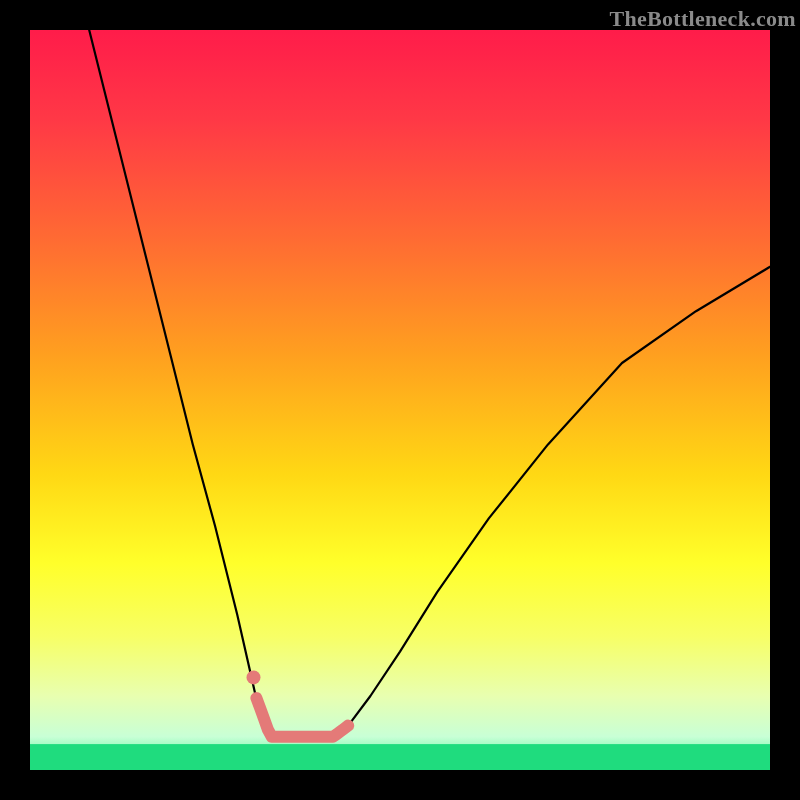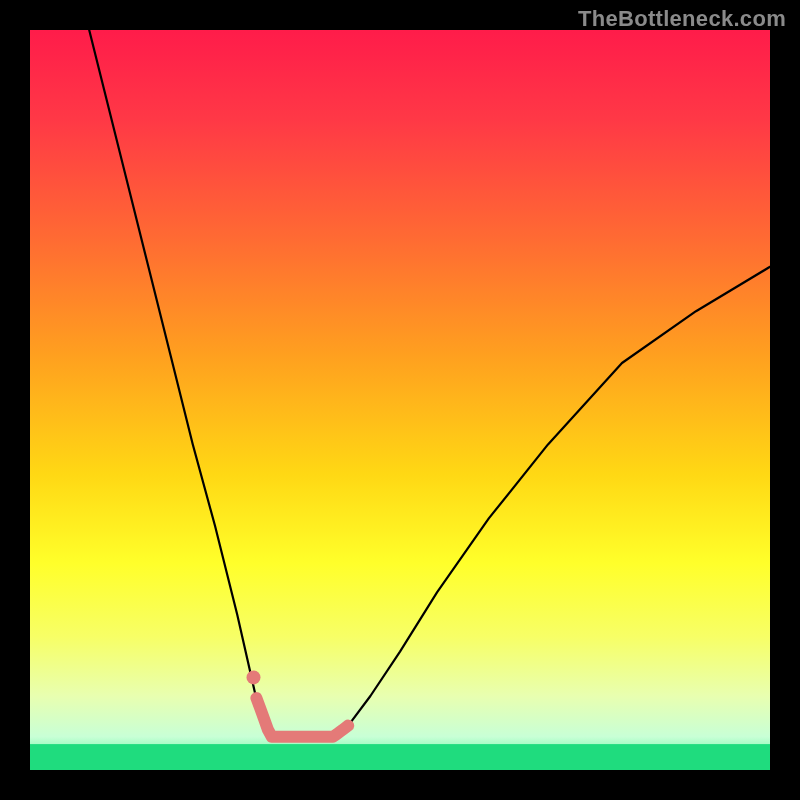--- a/index.html
+++ b/index.html
@@ -14,22 +14,22 @@
     position: absolute;
     left: 0;
     top: 0;
     width: 800px;
     height: 800px;
     background: #000;
   }
   .watermark {
     position: absolute;
     top: 6px;
-    right: 14px;
-    font-family: Liberation Sans, sans-serif;
+    right: 4px;
+    font-family: Liberation Serif, serif;
     font-size: 22px;
     font-weight: 600;
     color: #8a8a8a;
     letter-spacing: 0.3px;
     z-index: 5;
   }
   svg {
     position: absolute;
     left: 0;
     top: 0;

